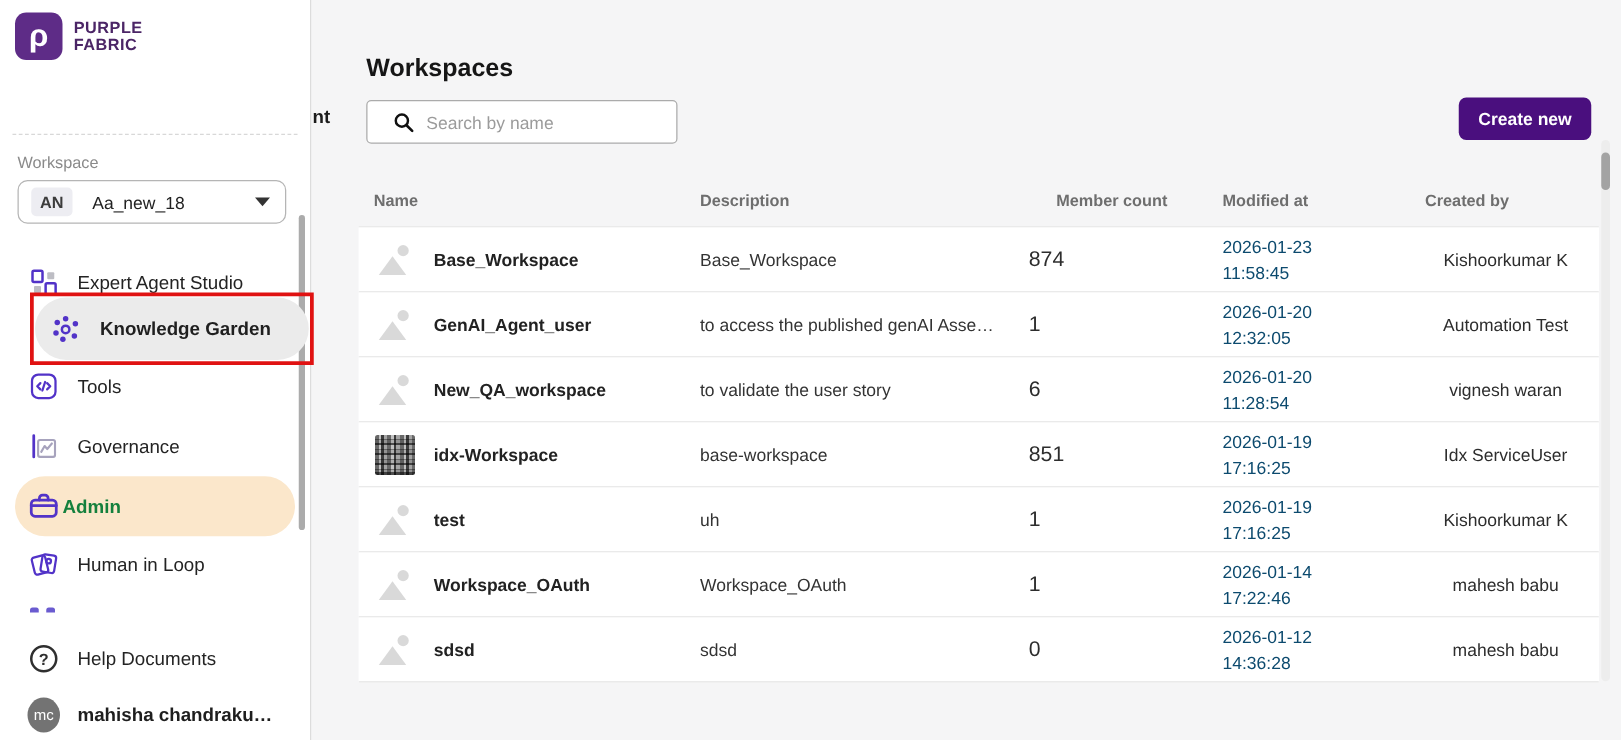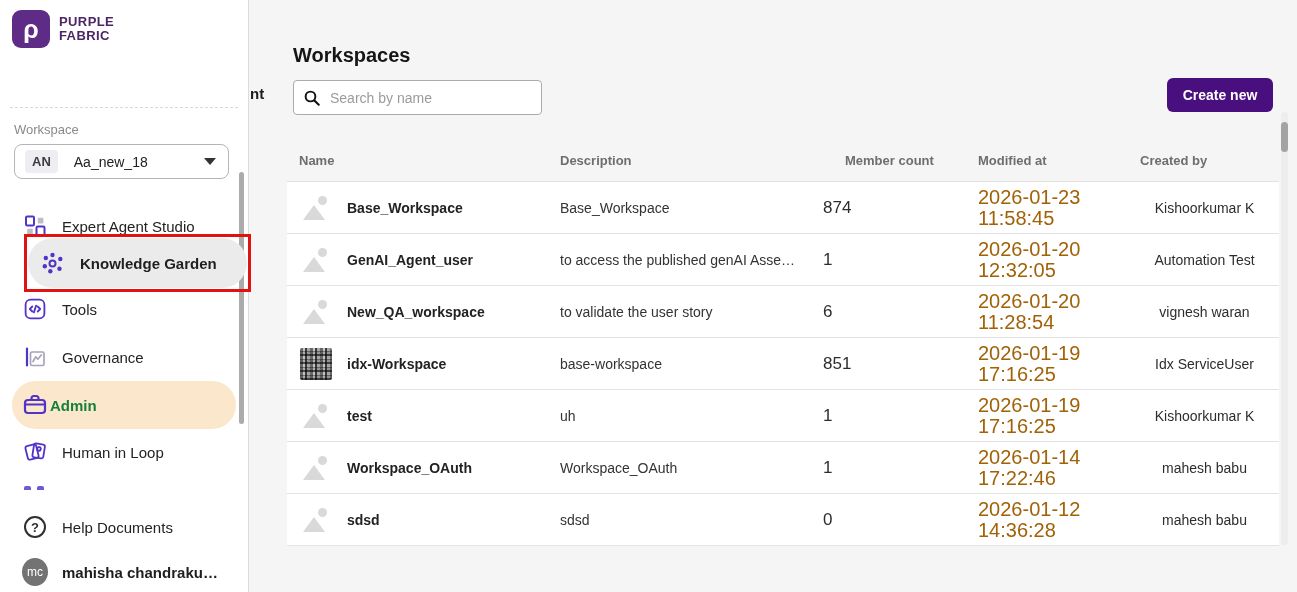--- a/index.html
+++ b/index.html
@@ -36,21 +36,21 @@
   .help-circle { width:22px; height:22px; border:2px solid #2f2f2f; border-radius:50%; display:flex; align-items:center; justify-content:center; font-size:13px; font-weight:700; color:#2f2f2f; }
   .avatar { width:28px; height:28px; border-radius:50%; background:#737373; color:#fff; font-size:12px; display:flex; align-items:center; justify-content:center; }
   .user-name { font-size:15px; font-weight:700; color:#1e1e1e; }
 
   .side-scroll-thumb { position:absolute; left:239px; top:172px; width:5px; height:252px; background:#ababab; border-radius:3px; cursor:pointer; }
 
   
   .clipped-text { position:absolute; left:250px; top:85px; font-size:15px; font-weight:700; color:#1c1c1c; }
   .page-title { position:absolute; left:293px; top:44px; font-size:20px; font-weight:700; color:#161616; }
 
-  .search-box { position:absolute; left:293px; top:80px; width:249px; height:35px; background:#fff; border:1px solid #ababab; border-radius:4px; display:flex; align-items:center; padding-left:9px; gap:9px; }
+  .search-box { position:absolute; left:293px; top:80px; width:249px; height:35px; background:#fff; border:1px solid #ababab; border-radius:4px; display:flex; align-items:center; padding-left:20px; gap:9px; }
   .search-box input { border:none; outline:none; font-size:14px; color:#333; width:185px; font-family:"Liberation Sans", sans-serif; background:transparent; }
   .search-box input::placeholder { color:#9b9b9b; }
 
   .create-btn { position:absolute; left:1167px; top:78px; width:106px; height:34px; background:#4a0f7e; color:#fff; font-size:14px; font-weight:700; border:none; border-radius:6px; cursor:pointer; font-family:"Liberation Sans", sans-serif; }
 
   .table-header { position:absolute; left:287px; top:140px; width:992px; height:40px; display:flex; align-items:center; font-size:13px; font-weight:600; color:#6e6e6e; }
   .table-body { position:absolute; left:287px; top:181px; width:992px; background:#fff; border-top:1px solid #e3e3e3; }
   .trow { display:flex; align-items:center; height:52px; border-bottom:1px solid #e3e3e3; background:#fff; cursor:pointer; }
 
   .col-name { width:273px; flex:0 0 273px; }
@@ -61,21 +61,21 @@
 
   .table-header .col-name { padding-left:12px; }
   .table-header .col-mem  { padding-left:25px; }
   .table-header .col-mod  { padding-left:15px; }
   .table-header .col-cre  { padding-left:10px; }
 
   .cell-name { display:flex; align-items:center; gap:15px; padding-left:13px; }
   .nm { font-size:14px; font-weight:700; color:#222; }
   .cell-desc { font-size:14px; color:#333; white-space:nowrap; overflow:hidden; text-overflow:ellipsis; padding-right:14px; }
   .cell-mem { font-size:17px; color:#2d2d2d; padding-left:3px; }
-  .cell-mod { font-size:20px; color:#a16207; line-height:21px; padding-left:15px; }
+  .cell-mod { font-size:14px; color:#0c4a6e; line-height:21px; padding-left:15px; }
   .cell-cre { font-size:14px; color:#2d2d2d; text-align:center; }
 
   .thumb { width:32px; height:32px; flex:0 0 32px; position:relative; }
   .thumb.noise { border-radius:2px; background:
       repeating-linear-gradient(0deg,#5a5a5a 0 2px,#c9c9c9 2px 4px,#8a8a8a 4px 5px,#e0e0e0 5px 8px),
       repeating-linear-gradient(90deg,#777 0 3px,#ddd 3px 5px,#444 5px 7px,#bbb 7px 10px);
       background-blend-mode:multiply; }
 
   .main-scroll-track { position:absolute; left:1281px; top:112px; width:7px; height:433px; background:#ededed; border-radius:4px; }
   .main-scroll-thumb { position:absolute; left:1281px; top:122px; width:7px; height:30px; background:#a3a3a3; border-radius:4px; cursor:pointer; }

